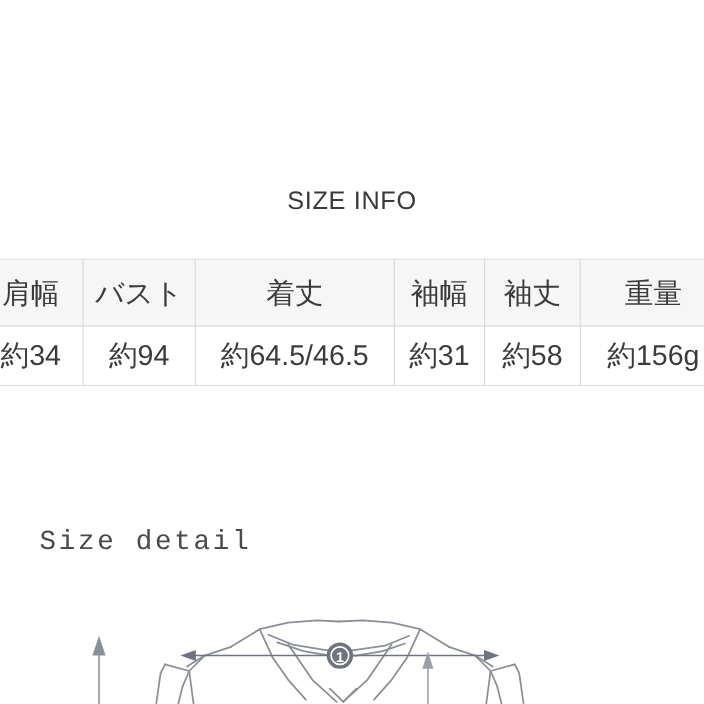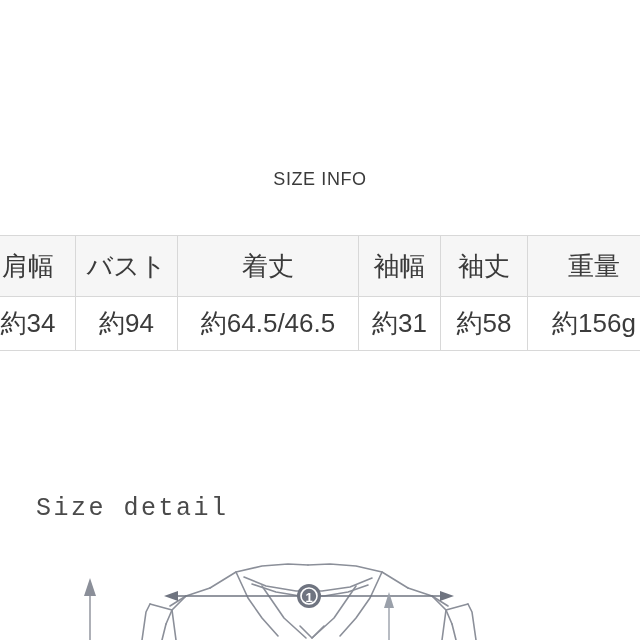--- a/index.html
+++ b/index.html
@@ -23,21 +23,21 @@
   }
 
   
   .section-title {
     position: absolute;
     top: 170px;
     left: 0;
     width: 640px;
     text-align: center;
     font-family: "Liberation Sans", sans-serif;
-    font-size: 18px;
+    font-size: 23px;
     font-weight: 500;
     letter-spacing: 0.6px;
     color: #3a3a3a;
     line-height: 1.1;
   }
 
   
   .table-wrap {
     position: absolute;
     top: 235px;
@@ -76,21 +76,21 @@
   col.c0 { width: 95px; }
   col.c1 { width: 102px; }
   col.c2 { width: 181px; }
   col.c3 { width: 82px; }
   col.c4 { width: 87px; }
   col.c5 { width: 133px; }
 
   
   .size-detail-label {
     position: absolute;
-    top: 494px;
+    top: 478px;
     left: 36px;
     font-family: "Liberation Mono", "DejaVu Sans Mono", monospace;
     font-size: 25px;
     font-weight: 400;
     letter-spacing: 2.5px;
     color: #4a4a4a;
   }
 
   
   .illustration {

